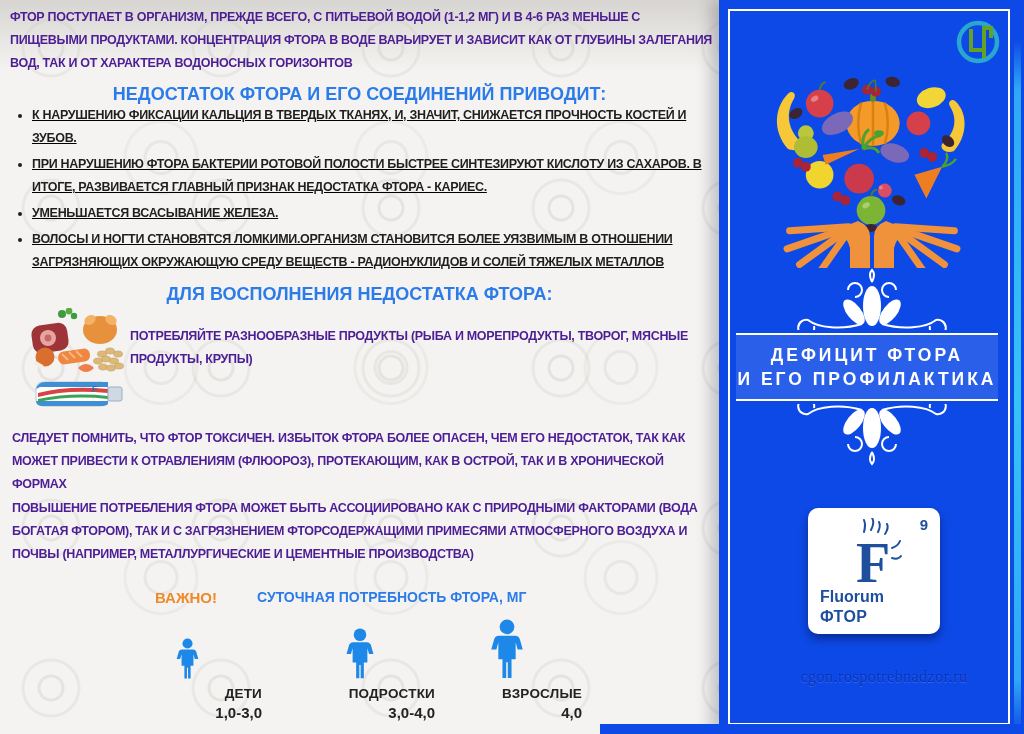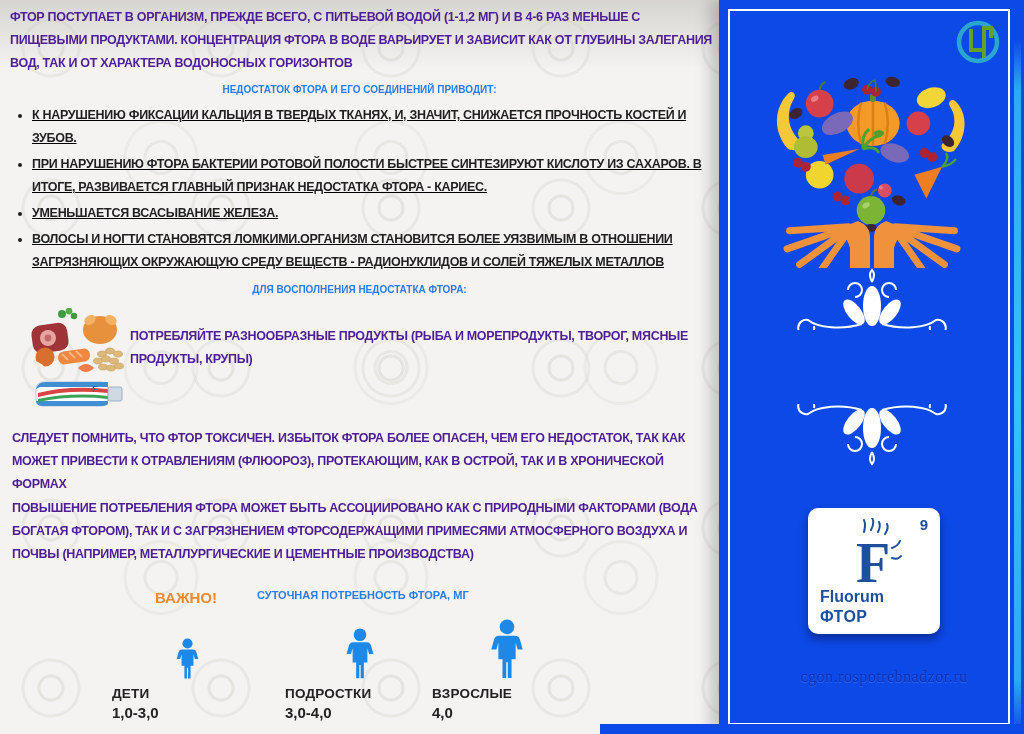--- a/index.html
+++ b/index.html
@@ -11,29 +11,29 @@
     background-color:#f4f3f1;
     background-image:
       radial-gradient(circle at 30% 30%, rgba(205,201,195,.00) 0 10px, rgba(205,201,195,.38) 11px 13px, rgba(205,201,195,0) 14px 26px, rgba(205,201,195,.28) 27px 29px, rgba(205,201,195,0) 30px),
       radial-gradient(circle at 70% 75%, rgba(205,201,195,0) 0 14px, rgba(205,201,195,.30) 15px 17px, rgba(205,201,195,0) 18px 34px, rgba(205,201,195,.22) 35px 37px, rgba(205,201,195,0) 38px),
       linear-gradient(180deg, rgba(180,176,170,.45) 0px, rgba(180,176,170,0) 70px);
     background-size:170px 160px, 230px 210px, 100% 100%;
   }
 
   .txt{color:#4c1d95;font-weight:bold;letter-spacing:-0.3px;}
   .para{position:absolute;font-size:12.5px;line-height:23px;}
-  .h-blue{position:absolute;width:719px;text-align:center;color:#2b7ce8;font-weight:bold;font-size:10px;letter-spacing:0;}
+  .h-blue{position:absolute;width:719px;text-align:center;color:#2b7ce8;font-weight:bold;font-size:18px;letter-spacing:0;}
   ul.bullets{position:absolute;left:14px;top:104px;width:698px;margin:0;padding:0 0 0 18px;text-decoration:underline;}
   ul.bullets li{font-size:12.5px;line-height:23px;margin:0 0 3px 0;color:#1f1f1f;font-weight:bold;letter-spacing:-0.3px;}
   ul.bullets li::marker{color:#1f1f1f;}
 
   .orange-label{position:absolute;color:#ef8a2a;font-weight:bold;font-size:15px;}
-  .blue-inline{position:absolute;color:#2b7ce8;font-weight:bold;font-size:11px;}
-
-  .group{position:absolute;width:150px;text-align:left;}
+  .blue-inline{position:absolute;color:#2b7ce8;font-weight:bold;font-size:14px;}
+
+  .group{position:absolute;width:150px;text-align:right;}
   .group .figure{display:flex;align-items:flex-end;justify-content:center;}
   .group .g-label{font-size:13.5px;font-weight:bold;color:#222;margin-top:6px;letter-spacing:.2px;}
   .group .g-value{font-size:15px;font-weight:bold;color:#222;margin-top:3px;}
 
   
   #panel{position:absolute;left:719px;top:0;width:305px;height:734px;background:#0d49e6;
     box-shadow:-8px 0 14px rgba(40,40,60,.25);}
   #panel-frame{position:absolute;left:9px;top:9px;width:278px;height:712px;border:2px solid #ffffff;}
   #cyan-stripe{position:absolute;right:3px;top:0;width:7px;height:734px;
     background:linear-gradient(180deg,#0d49e6 0 40px,#2fa8f5 90px,#35c4f7 400px,#2fa8f5 680px,#0d49e6);}
@@ -252,20 +252,24 @@
     </g>
     <g stroke="#ffffff" stroke-width="2" fill="none">
       <path d="M80 56 C60 62 36 60 26 52 A8 8 0 1 0 32 58"></path>
       <path d="M100 56 C120 62 144 60 154 52 A8 8 0 1 1 148 58"></path>
       <path d="M66 22 a7 7 0 1 1 7 7"></path>
       <path d="M114 22 a7 7 0 1 0 -7 7"></path>
       <path d="M90 14 q-4 -8 0 -12 q4 4 0 12"></path>
     </g>
   </svg>
 
+  <div id="panel-title-band">
+    <div class="t-line">ДЕФИЦИТ ФТОРА</div>
+    <div class="t-line">И ЕГО ПРОФИЛАКТИКА</div>
+  </div>
 
   <svg class="abs" style="left:782px;top:404px;transform:scaleY(-1);" width="180" height="62" viewBox="0 0 180 62">
     <g fill="#ffffff">
       <ellipse cx="90" cy="38" rx="9" ry="20"></ellipse>
       <ellipse cx="72" cy="44" rx="7" ry="15" transform="rotate(-38 72 44)"></ellipse>
       <ellipse cx="108" cy="44" rx="7" ry="15" transform="rotate(38 108 44)"></ellipse>
     </g>
     <g stroke="#ffffff" stroke-width="2" fill="none">
       <path d="M80 56 C60 62 36 60 26 52 A8 8 0 1 0 32 58"></path>
       <path d="M100 56 C120 62 144 60 154 52 A8 8 0 1 1 148 58"></path>

